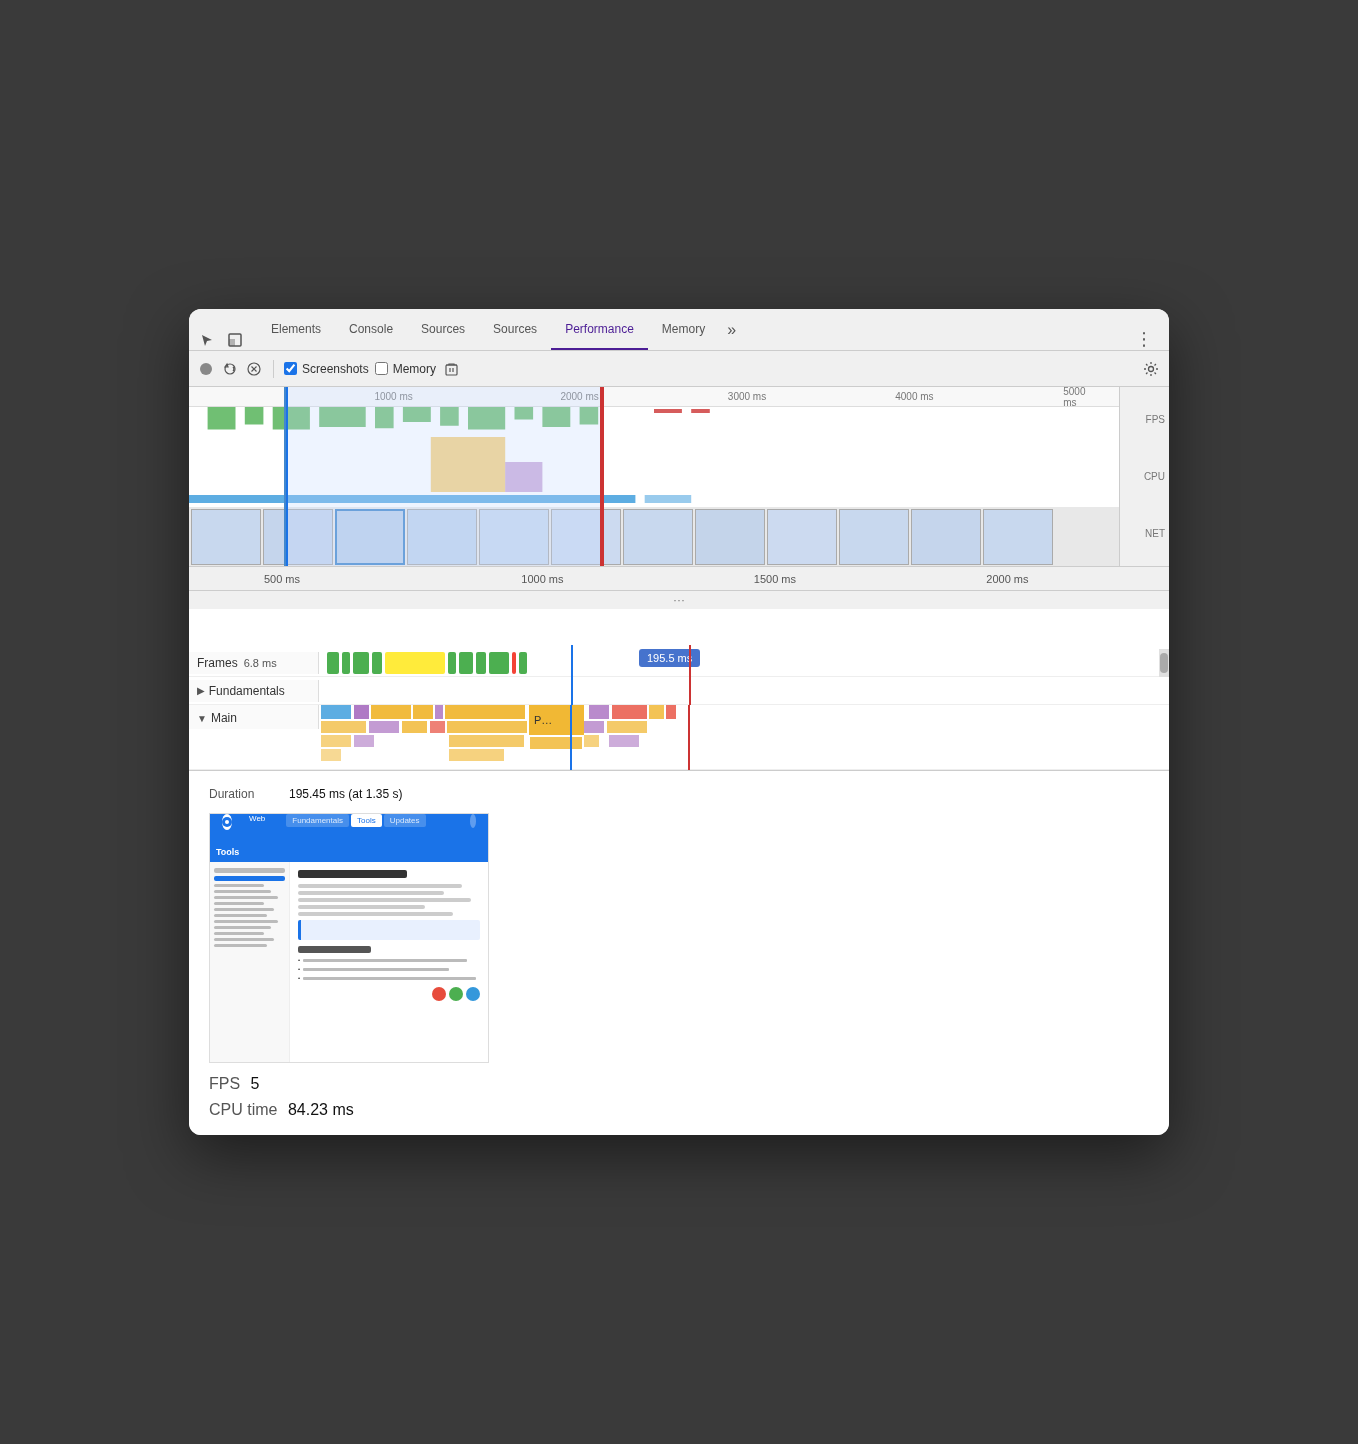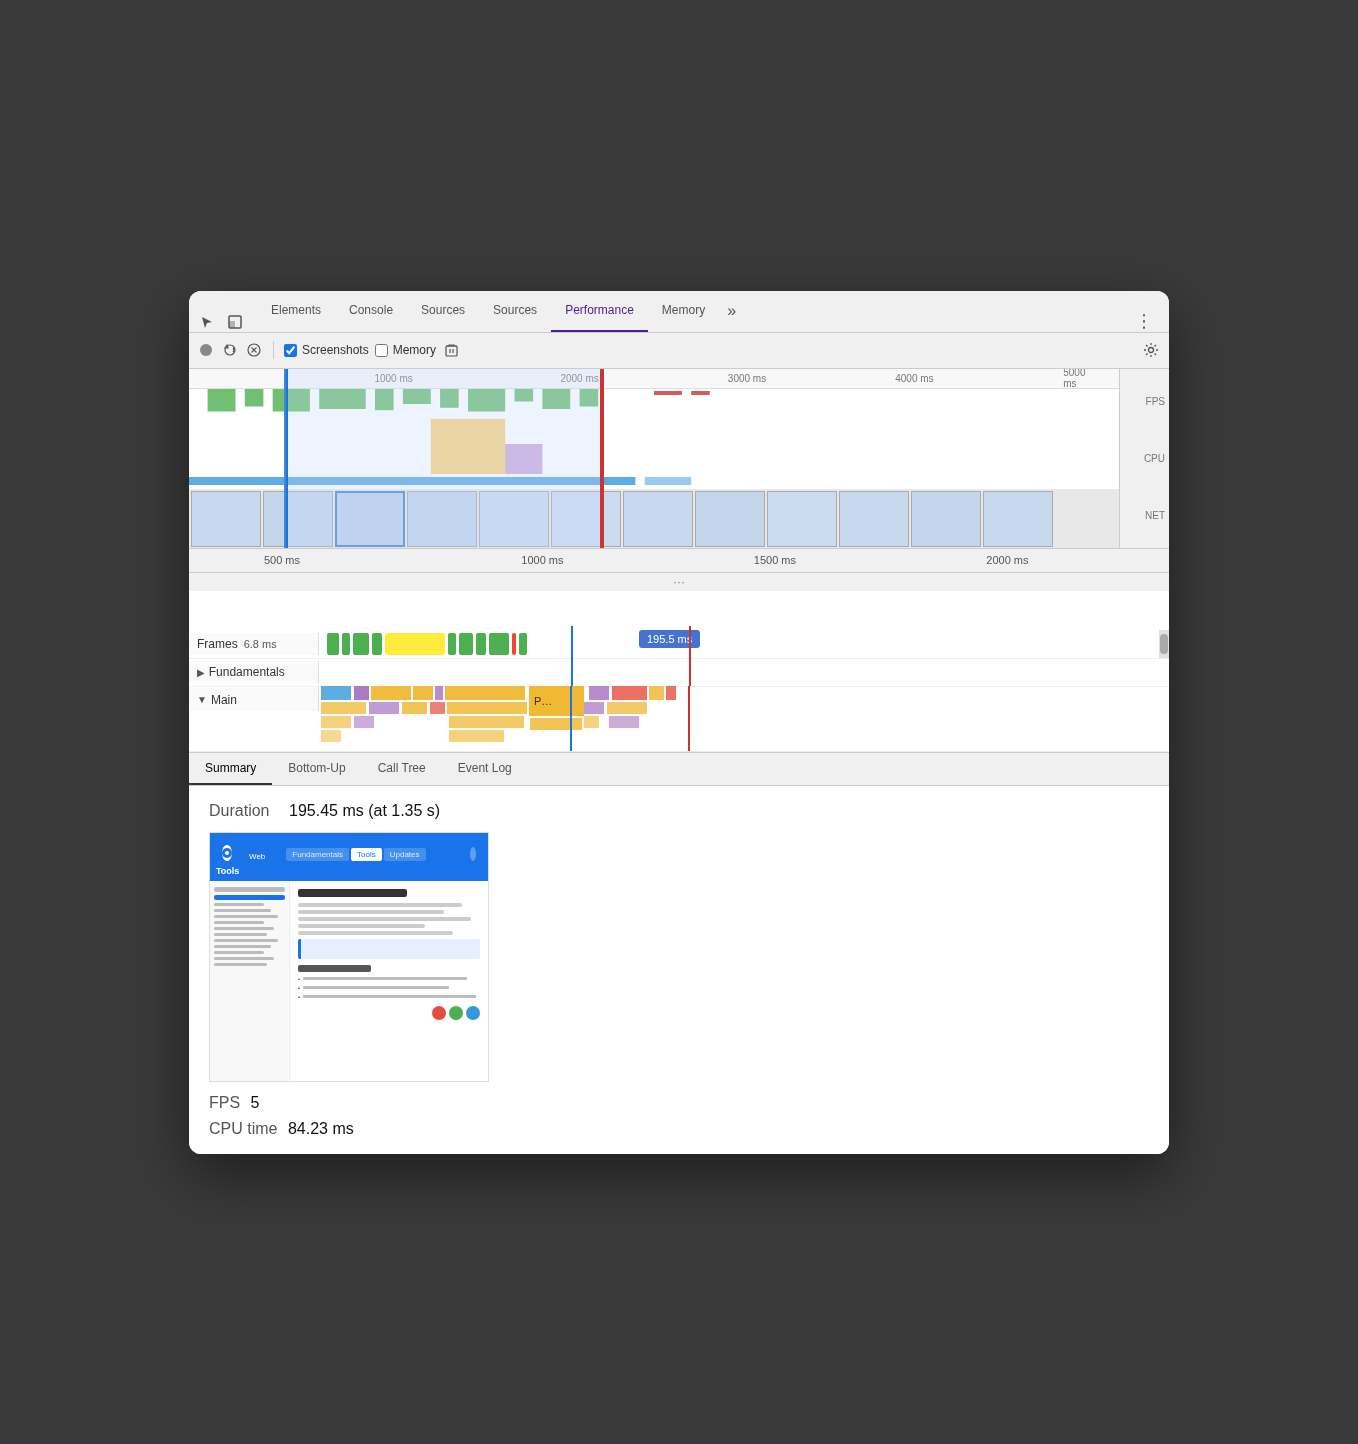--- a/index.html
+++ b/index.html
@@ -395,21 +395,21 @@
     .summary-title {
       font-size: 15px;
       font-weight: 600;
       color: #111;
       margin-bottom: 12px;
     }
     .summary-row {
       display: flex;
       align-items: center;
       margin-bottom: 4px;
-      font-size: 16px;
+      font-size: 12px;
     }
     .summary-key {
       color: #555;
       min-width: 80px;
     }
     .summary-value {
       color: #111;
     }
     .screenshot-preview {
       margin: 12px 0;
@@ -424,21 +424,21 @@
       height: 100%;
       background: linear-gradient(180deg, #1a73e8 0%, #1a73e8 35px, #fff 35px);
       position: relative;
       overflow: hidden;
     }
     
     .preview-topbar {
       background: #1a73e8;
       height: 28px;
       display: flex;
-      align-items: flex-end;
+      align-items: flex-start;
       padding: 0 12px;
       gap: 17px;
     }
     .preview-logo {
       width: 16px;
       height: 16px;
       background: #fff;
       border-radius: 50%;
       display: flex;
       align-items: center;
@@ -824,34 +824,20 @@
           <rect x="130" y="44" width="55" height="12" fill="#f0b429" opacity="0.6"></rect>
 
           <line x1="252" y1="0" x2="252" y2="65" stroke="#1a73e8" stroke-width="2"></line>
           <line x1="370" y1="0" x2="370" y2="65" stroke="#cc3333" stroke-width="2"></line>
         </svg>
       </div>
       <div class="section-scrollbar"></div>
     </div>
   </div>
 
-  <div class="bottom-tabs">
-    <div class="bottom-tab active">
-      <span>Summary</span>
-    </div>
-    <div class="bottom-tab">
-      <span>Bottom-Up</span>
-    </div>
-    <div class="bottom-tab">
-      <span>Call Tree</span>
-    </div>
-    <div class="bottom-tab">
-      <span>Event Log</span>
-    </div>
-  </div>
 
   <div class="summary-panel">
 
     <div class="summary-row">
       <span class="summary-key">Duration</span>
       <span class="summary-value">195.45 ms (at 1.35 s)</span>
     </div>
 
     <div class="screenshot-preview">
       <div class="screenshot-preview-inner">

